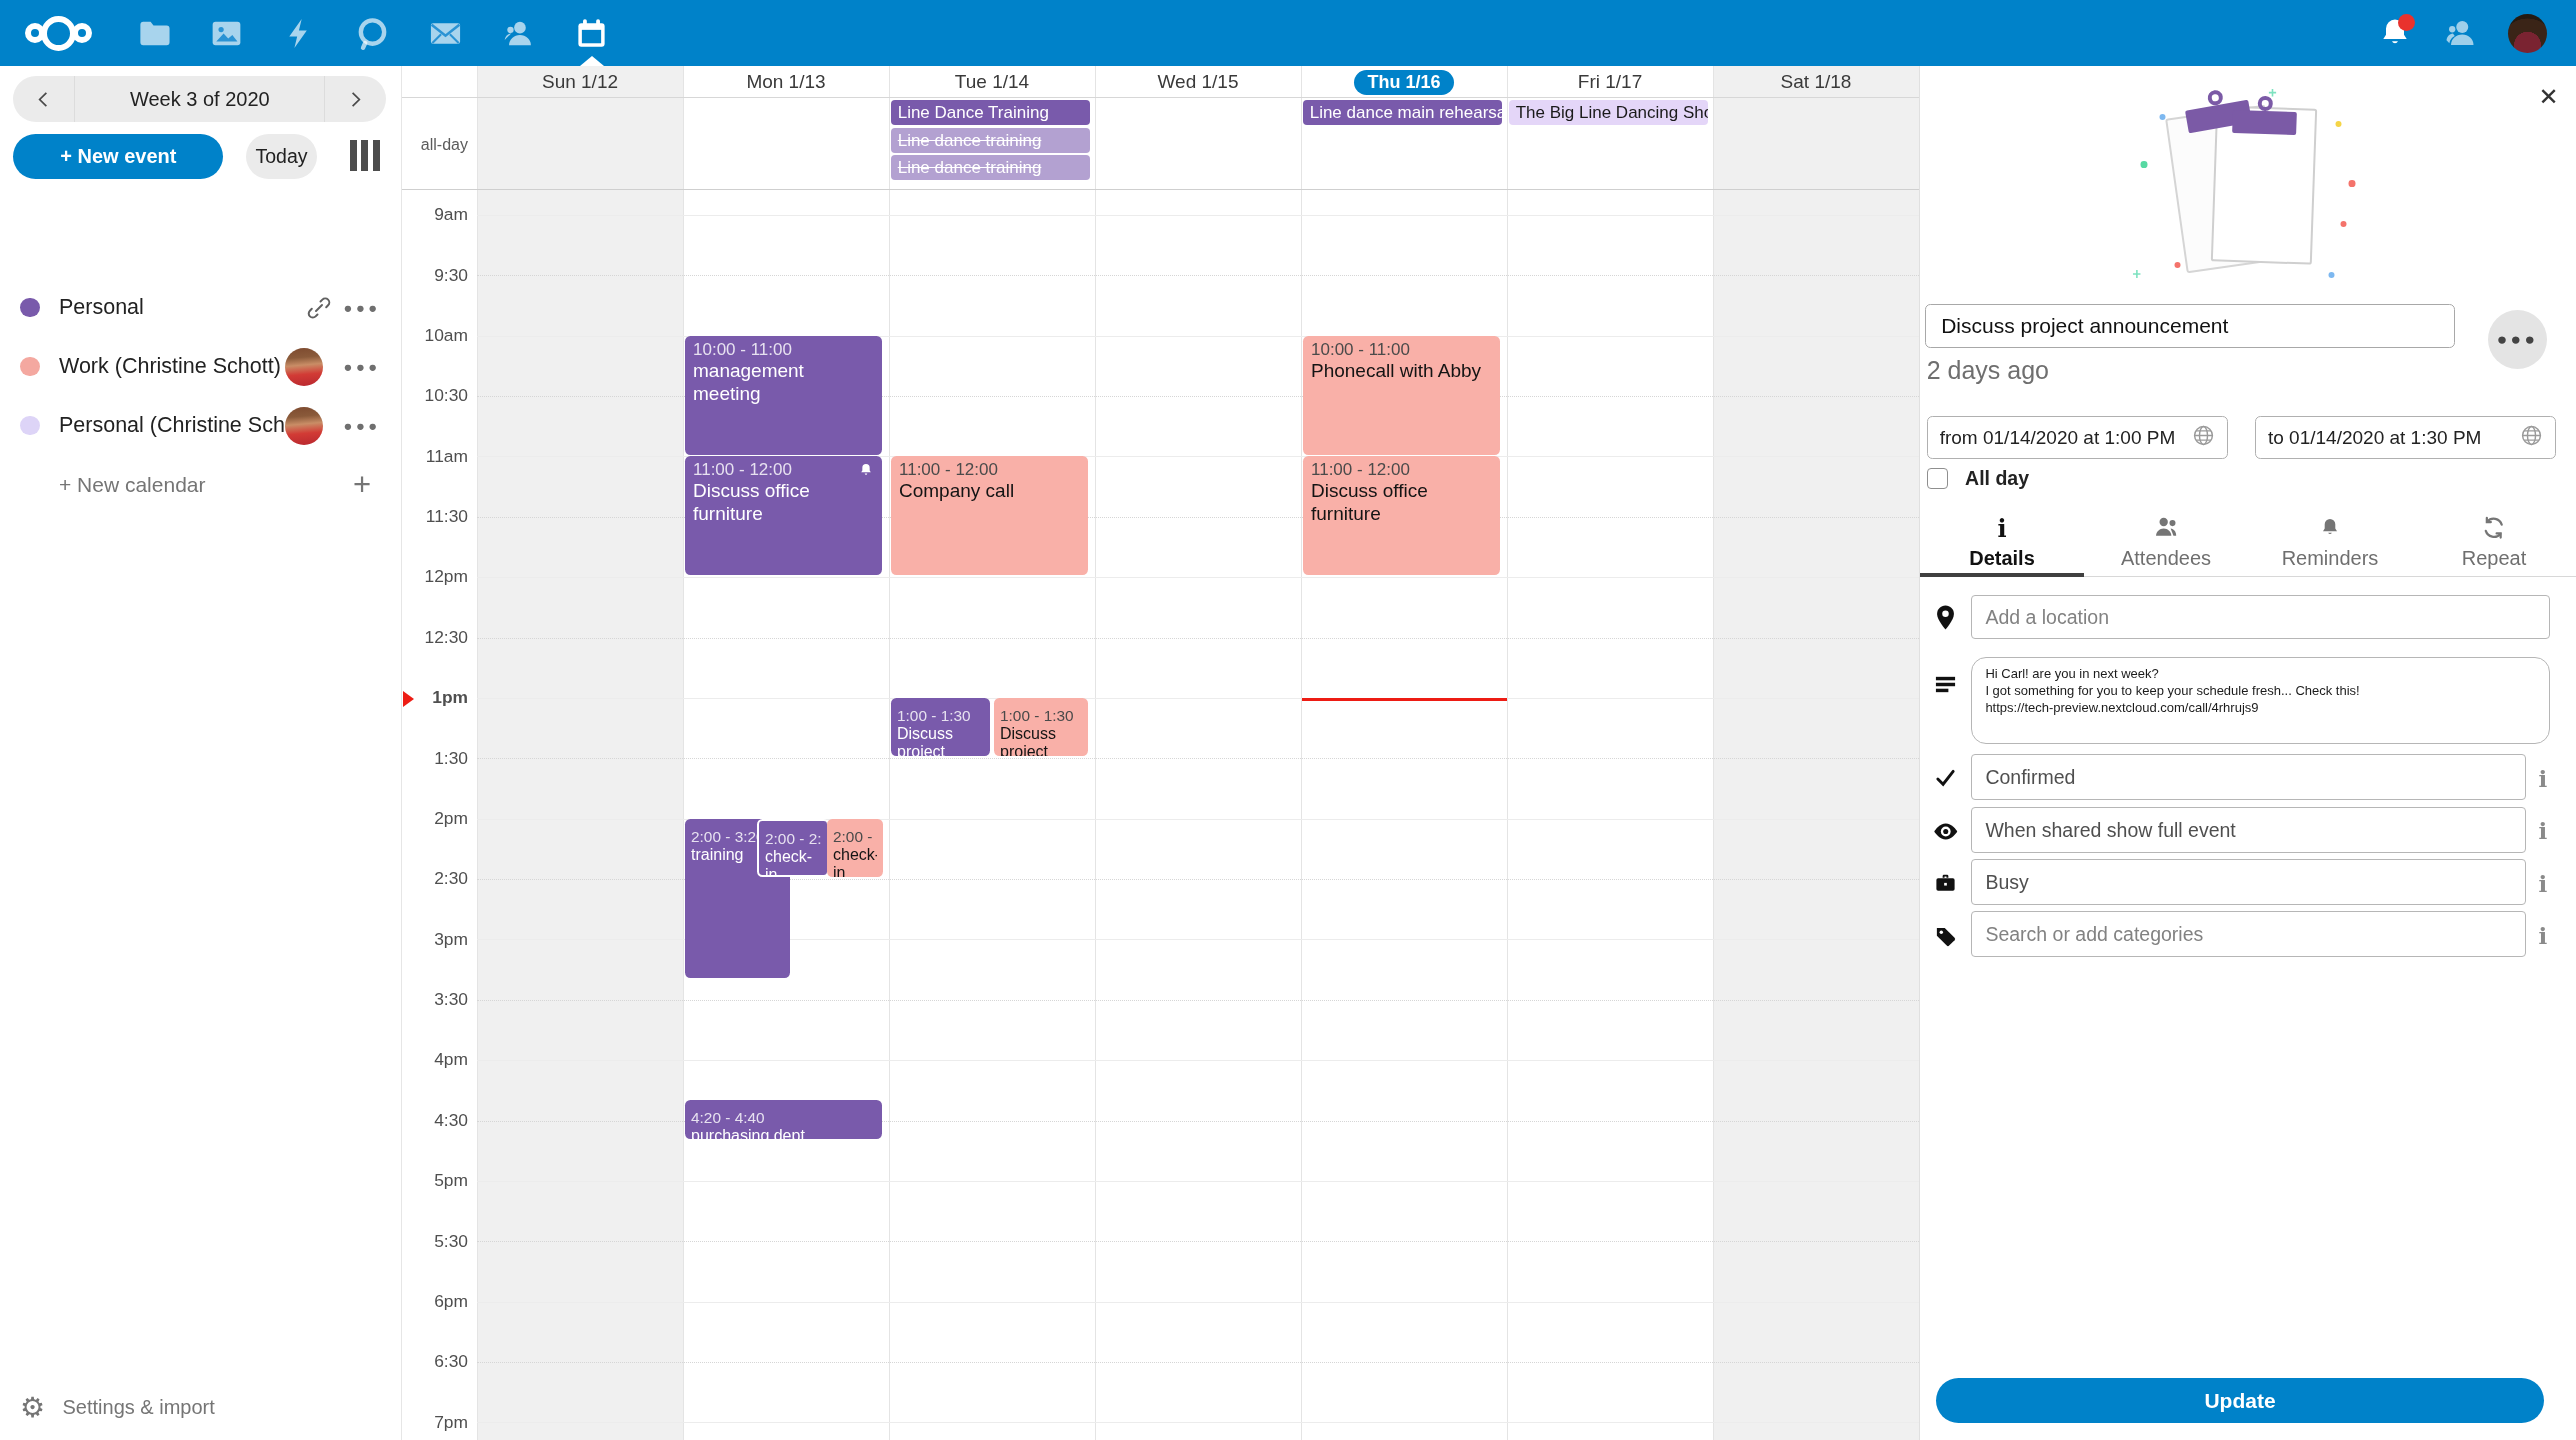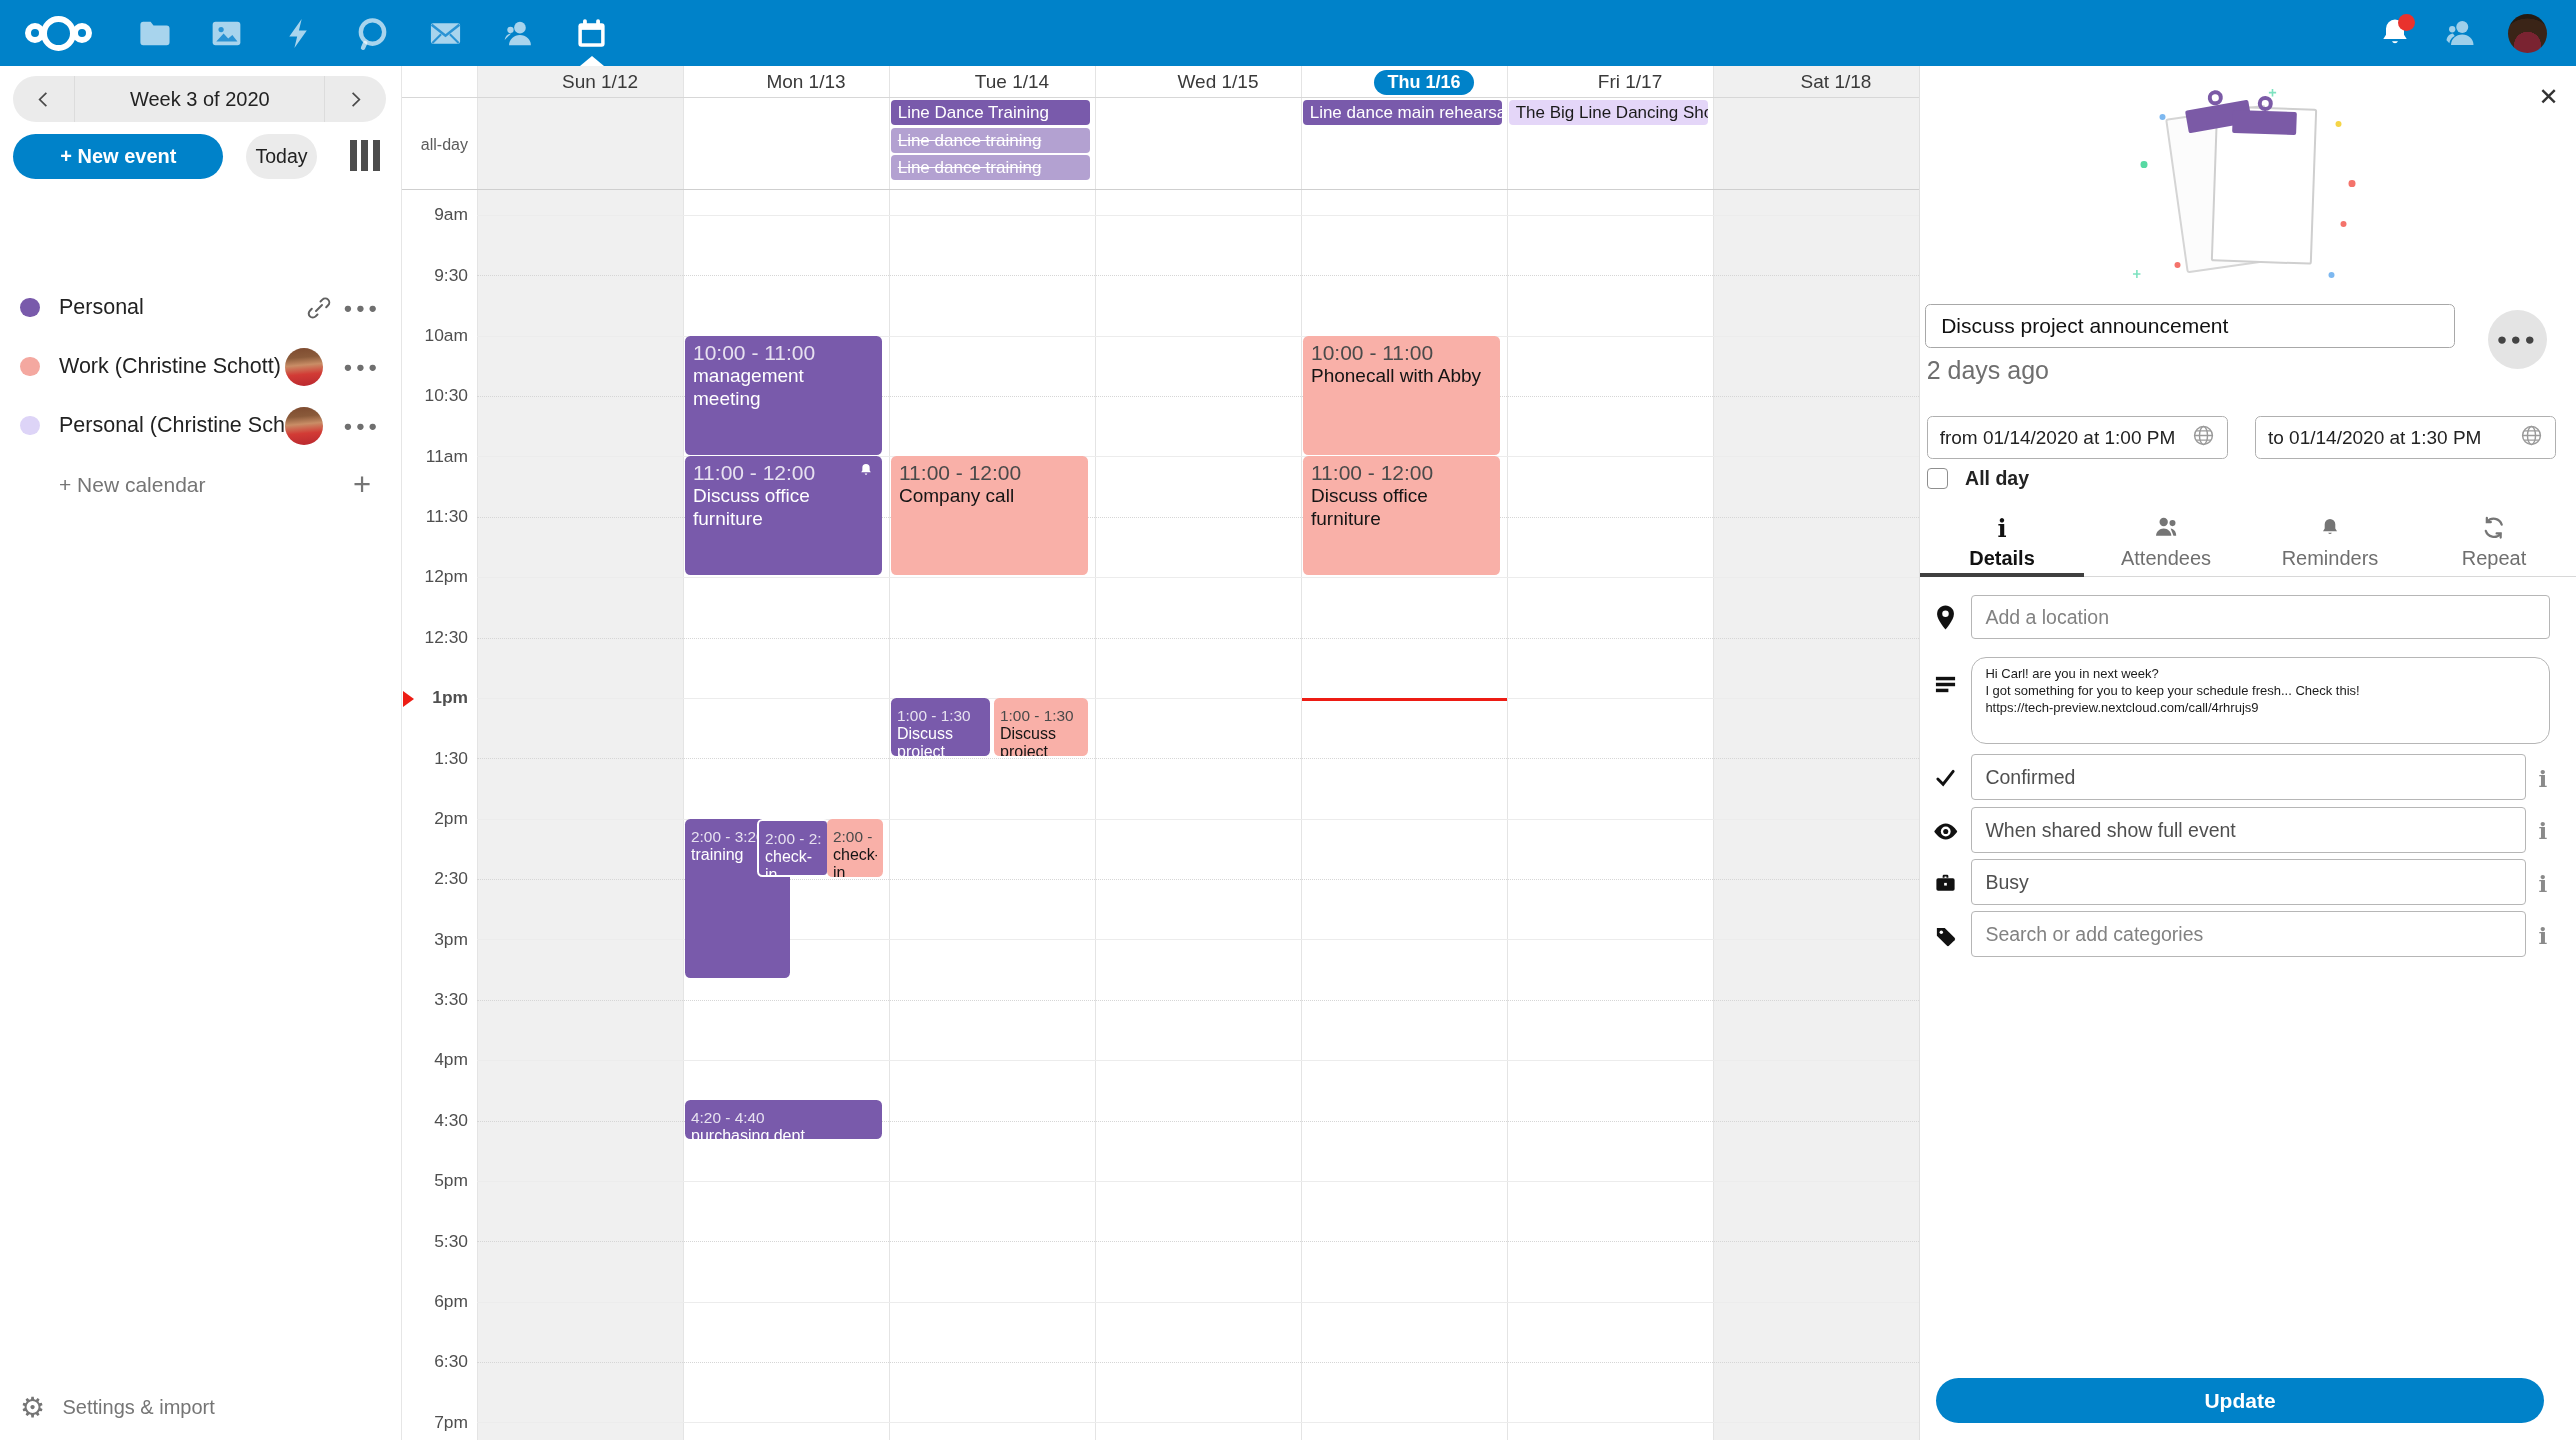--- a/index.html
+++ b/index.html
@@ -53,34 +53,34 @@
   .dots { font-size:14.8px; letter-spacing:3.4px; color:#6f6f6f; }
   .settings { position:absolute; left:20px; bottom:10.7px; height:43px; display:flex; align-items:center; gap:17.4px;
     color:#757575; font-size:20px; cursor:pointer; }
   .gear { font-size:28px; line-height:1; color:#757575; }
 
   
   .colbg { position:absolute; top:0; bottom:0; border-left:0.7px solid #e4e4e4; }
   .colbg.wknd { background:#f0f0f0; }
   .dh-row { position:absolute; top:0; left:0; right:0; height:32px; border-bottom:0.7px solid #d7d7d7; z-index:5; }
   .dh-cell { position:absolute; top:0; height:32px; display:flex; align-items:center; justify-content:center;
-    font-size:19px; color:#3a3a3a; cursor:pointer;margin-left:20px; }
+    font-size:19px; color:#3a3a3a; cursor:pointer; }
   .dh-pill { background:#0082c9; color:#fff; font-weight:bold; font-size:18px; padding:2px 13.4px; border-radius:16px; }
   .allday-border { position:absolute; left:0; right:0; top:123px; height:0; border-top:0.7px solid #cfcfcf; z-index:4; }
   .allday-label { position:absolute; top:70px; left:0; width:66px; text-align:right; font-size:16px; color:#5b5b5b; z-index:5; }
   .chip { position:absolute; height:25px; line-height:25px; border-radius:4px; padding:0 6.7px; font-size:17px;
     white-space:nowrap; overflow:hidden; cursor:pointer; z-index:6; }
   .chip.purple { background:#795aab; color:#fff; }
   .chip.cancelled { background:#b3a1d1; color:#fff; text-decoration:line-through; }
   .chip.lavender { background:#e4d6f8; color:#1a1a1a; }
   .tlab { position:absolute; left:0; width:66px; text-align:right; font-size:17.4px; color:#4f4f4f; z-index:3; }
   .hln { position:absolute; right:0; height:0; border-top:0.7px solid #ececec; z-index:1; }
   .hln.dot { border-top:1.3px dotted #d6d6d6; }
   .ev { position:absolute; border-radius:5.4px; padding:4px 8px; overflow:hidden; line-height:1.2; cursor:pointer; z-index:8; }
-  .ev .t { font-size:21px; white-space:nowrap; overflow:hidden; }
+  .ev .t { font-size:17px; white-space:nowrap; overflow:hidden; }
   .ev .n { font-size:19px; overflow:hidden; }
   .ev.small { padding:9px 6px; line-height:1.16; }
   .ev.small .t { font-size:15.4px; }
   .ev.small .n { font-size:16px; }
   .ev.purple { background:#795aab; color:#fff; }
   .ev.purple .t { color:rgba(255,255,255,.82); }
   .ev.salmon { background:#f9b0a8; color:#141414; }
   .ev.salmon .t { color:#4a4a4a; }
   .ev.outlined { border:2px solid #fff; }
   .ev-bell { position:absolute; top:6px; right:8px; }

